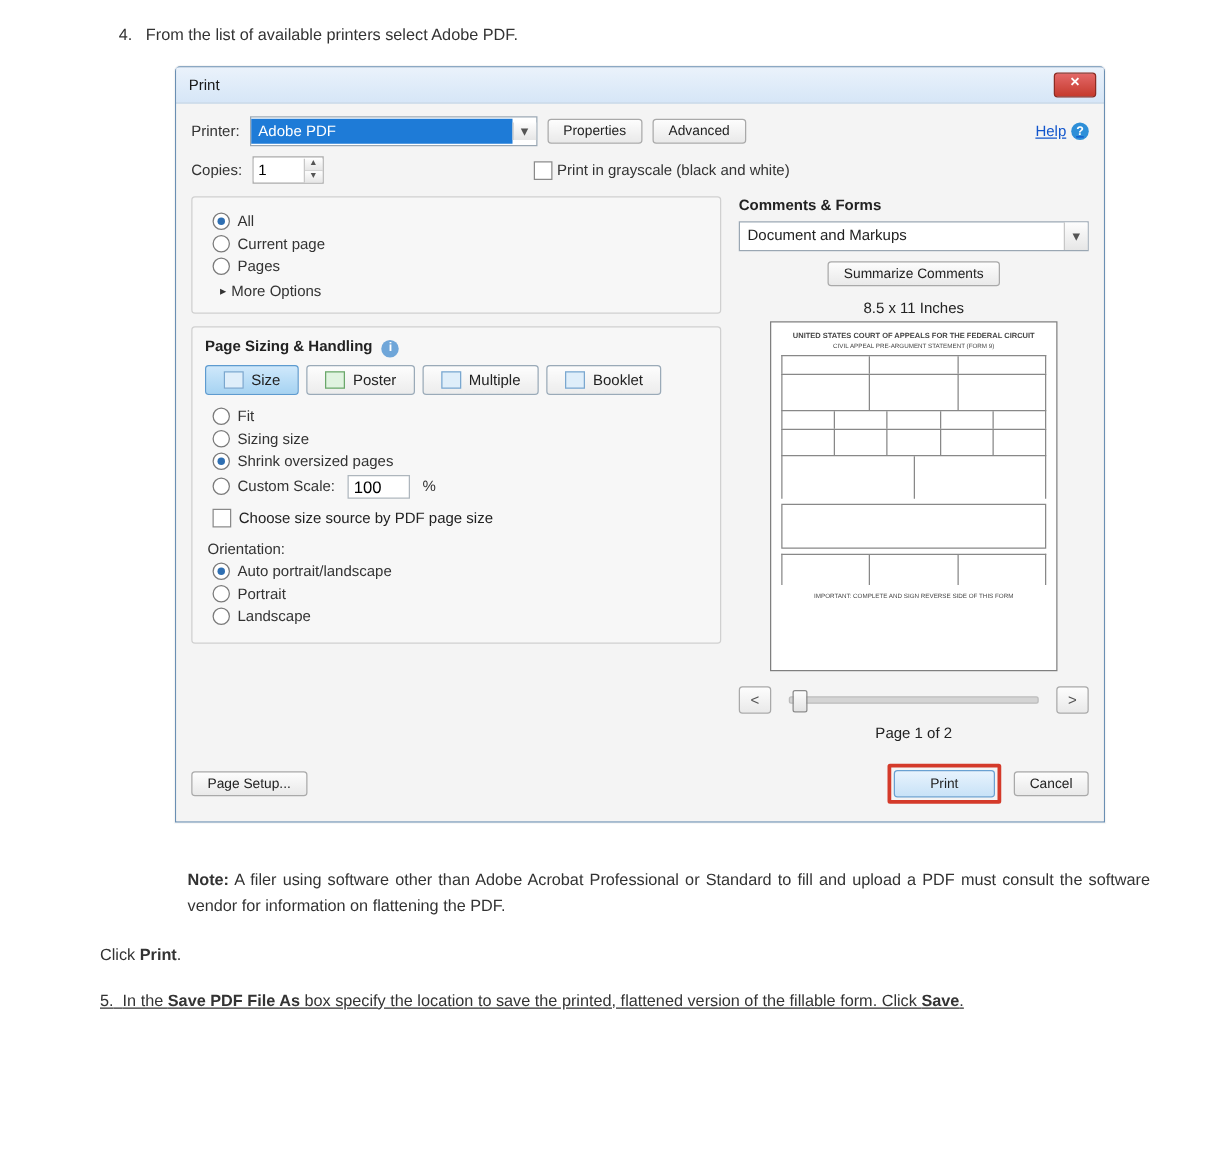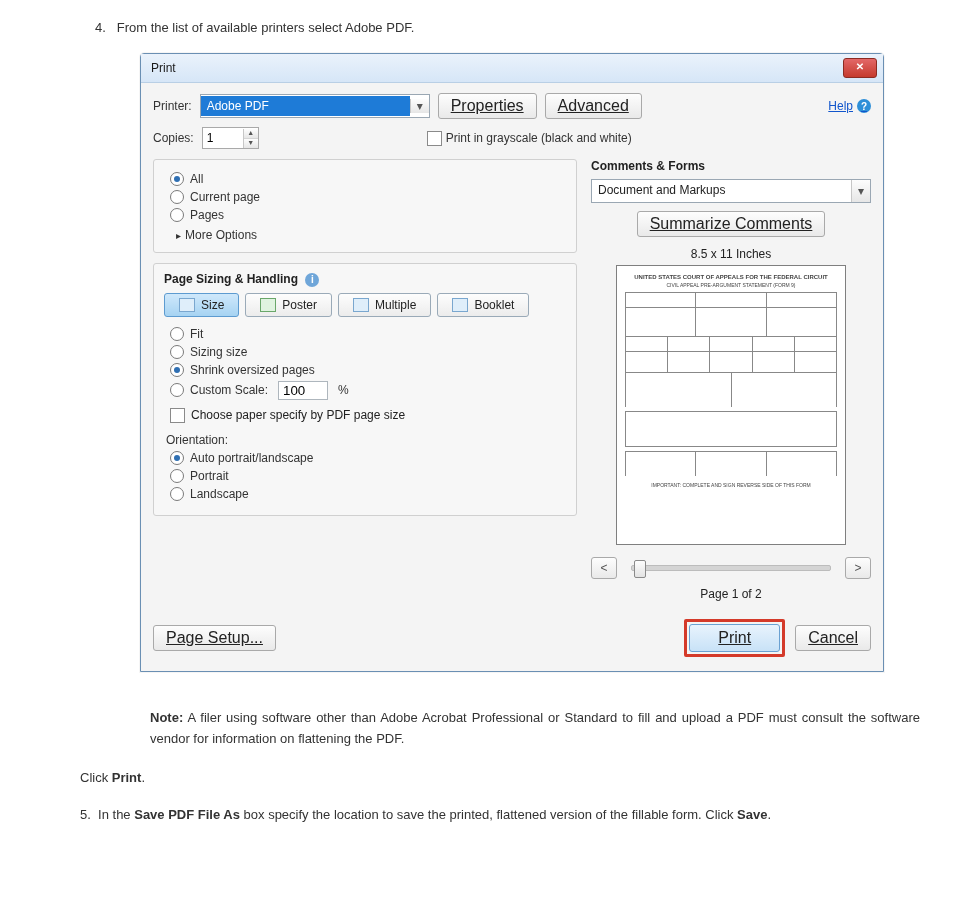--- a/index.html
+++ b/index.html
@@ -74,24 +74,23 @@
     display:flex;align-items:center;justify-content:center;
     background:linear-gradient(#fdfdfd,#e6e6e6);
     border-left:1px solid #c7c7c7;
     color:#555;
   }
   .btn {
     background:linear-gradient(#fdfdfd,#e9e9e9);
     border:1px solid #a9a9a9;
     border-radius:3px;
     padding:3px 12px;
-    font-size:16px;
+    font-size:11px;
     color:#222;
     cursor:pointer;
-    text-decoration:underline;
   }
   .help-link {
     margin-left:auto;
     color:#1155cc;
     text-decoration:underline;
     display:flex;align-items:center;gap:4px;
   }
   .help-icon {
     width:14px;height:14px;border-radius:50%;
     background:#2e8fd8;color:#fff;font-size:10px;
@@ -200,21 +199,21 @@
   .footer-row .spacer{flex:1;}
   .print-emph{
     border:3px solid #d43a2a;padding:2px;border-radius:2px;display:inline-block;
   }
   .print-emph .btn{
     background:linear-gradient(#e8f3fd,#c8e2f7);
     border-color:#6aa1d2;padding:4px 28px;
   }
   .note-para{margin:36px 0 0 110px;max-width:770px;line-height:1.6;text-align:justify;}
   .click-print{margin:20px 0 0 40px;}
-  .step5{margin:20px 0 10px 40px;max-width:840px;line-height:1.6;}
+  .step5{margin:20px 0 10px 40px;max-width:840px;line-height:1.6;text-decoration:underline;}
   b{font-weight:bold;}
 </style>
 </head>
 <body>
 
 <p class="instruction-line">
   <span>4.</span>&nbsp;&nbsp;
   <span>From the list of available printers select Adobe PDF.</span>
 </p>
 
@@ -312,21 +311,21 @@
               <span>Shrink oversized pages</span>
             </div>
             <div class="radio-row">
               <span class="radio"></span>
               <span>Custom Scale:</span>
               <input class="scale-input" value="100" style="">
               <span>%</span>
             </div>
             <div class="check-row">
               <span class="chk"></span>
-              <span>Choose paper specify by PDF page size</span>
+              <span>Choose size source by PDF page size</span>
             </div>
 
             <div class="subhead">Orientation:</div>
             <div class="radio-row">
               <span class="radio sel"></span>
               <span>Auto portrait/landscape</span>
             </div>
             <div class="radio-row">
               <span class="radio"></span>
               <span>Portrait</span>

